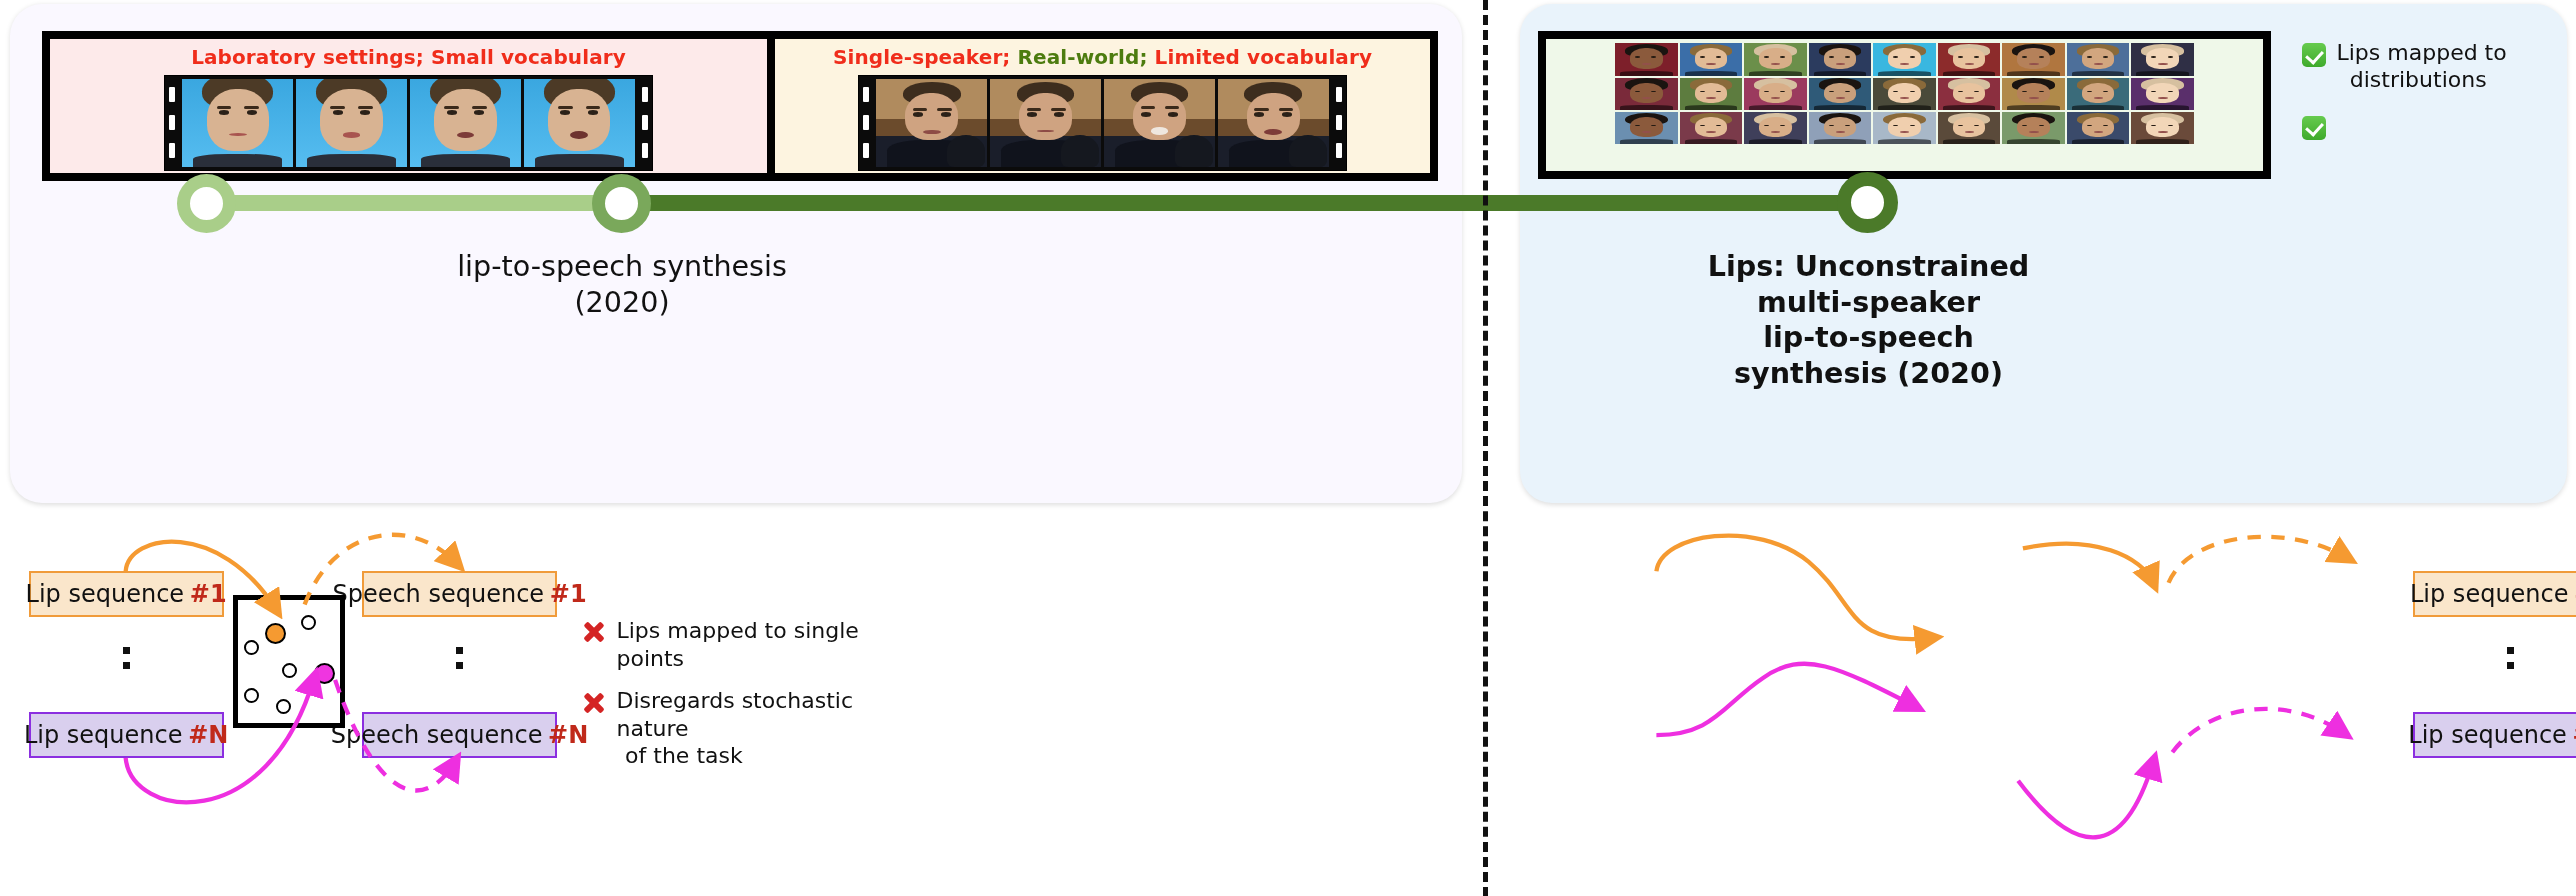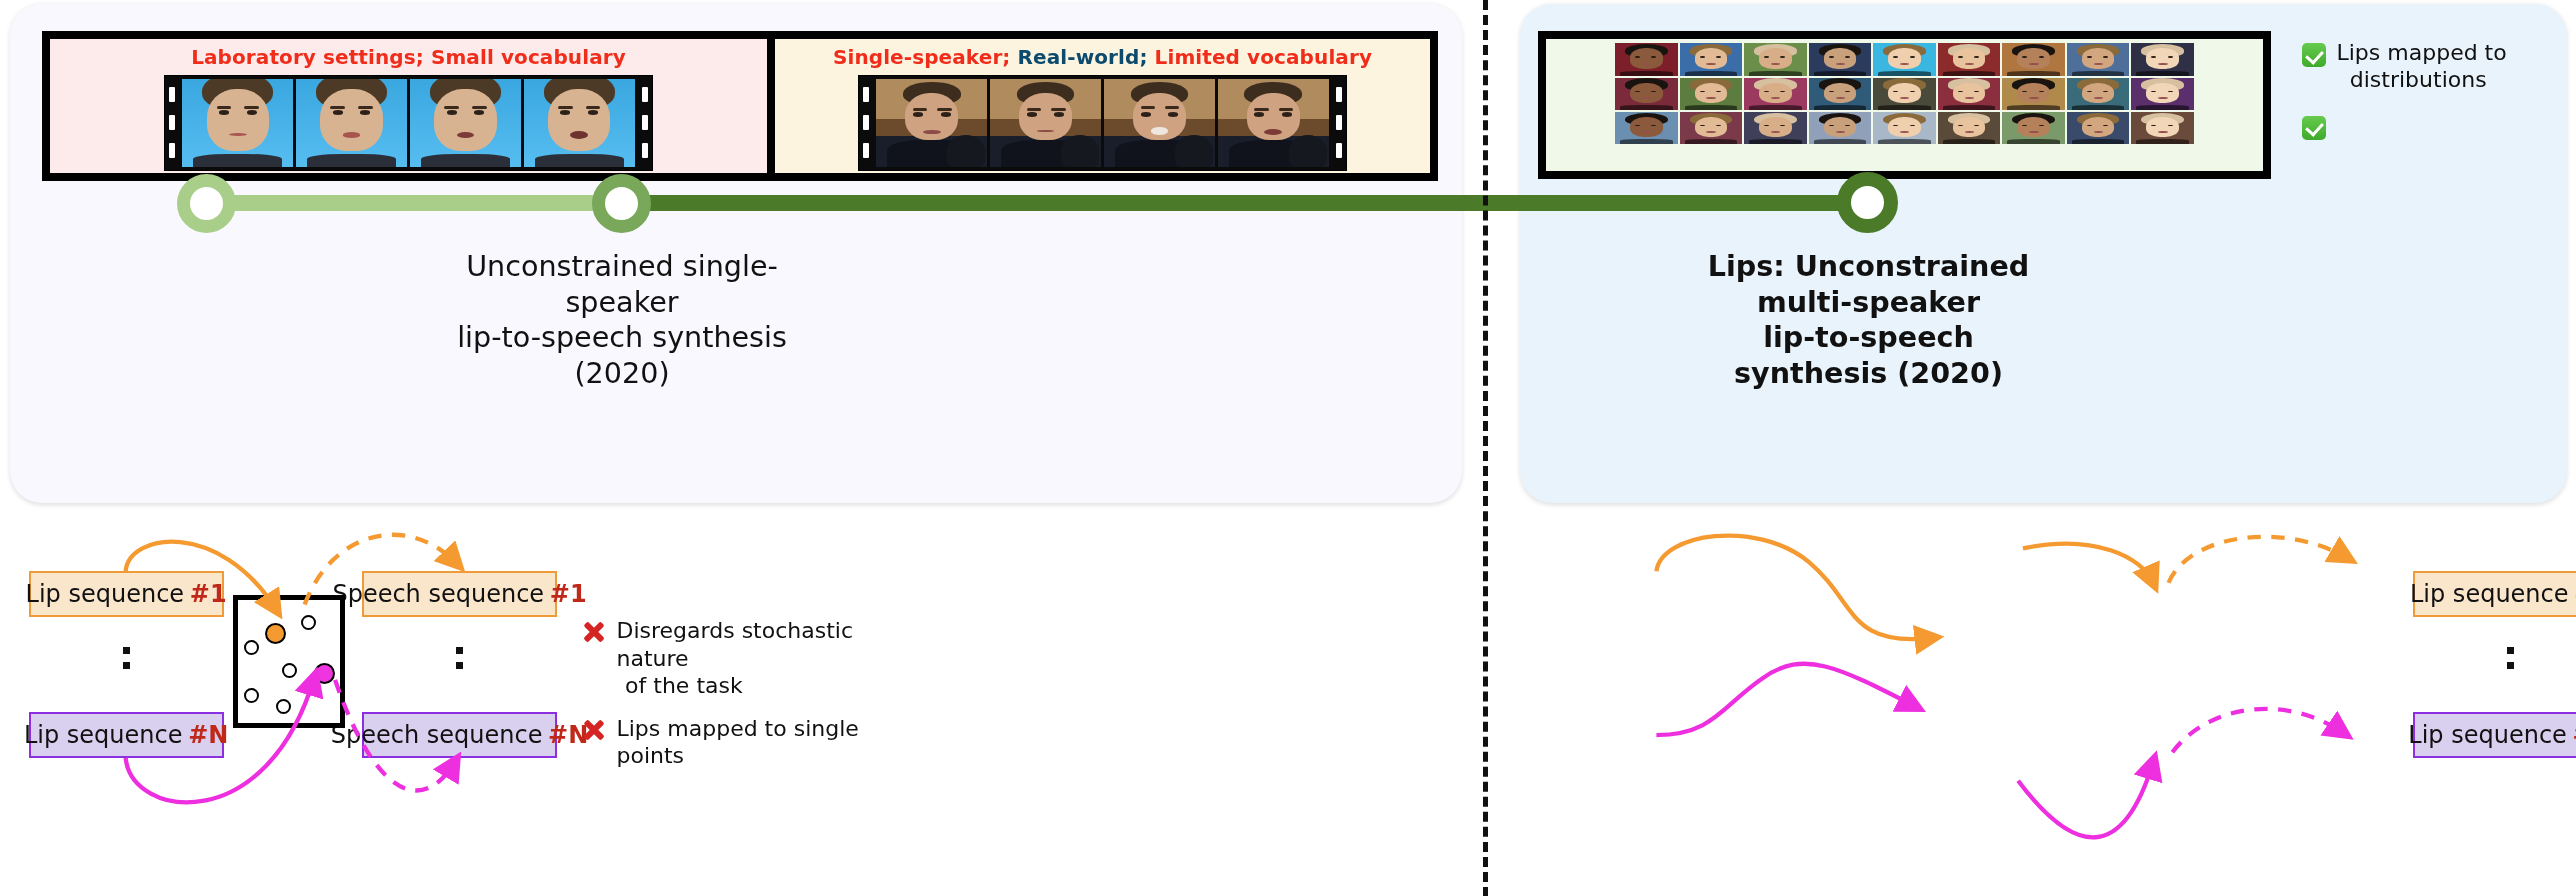--- a/index.html
+++ b/index.html
@@ -34,21 +34,21 @@
 
   .card-title {
     margin-top: 6.7px;
     font-size: 20px;
     font-weight: 700;
     letter-spacing: 0.1px;
     white-space: nowrap;
     font-family: "DejaVu Sans", sans-serif;
   }
   .c-red   { color: #f02d1b; }
-  .c-green { color: #0c4a6e; }
+  .c-green { color: #4d7c0f; }
   .c-dgreen{ color: #336b1f; }
 
   
   .film {
     margin-top: 5.7px;
     background: #0b0b0b;
     display: flex;
     align-items: stretch;
     padding: 2.9px 0;
     border: 1.9px solid #000;
@@ -572,21 +572,20 @@
     </div>
   </div>
 
   <div id="timeline-line-1"></div>
   <div id="timeline-line-2"></div>
   <div class="tl-node" id="tl-node-1"></div>
   <div class="tl-node" id="tl-node-2"></div>
   <div class="tl-node" id="tl-node-3"></div>
 
   <div class="tl-cap" id="tl-cap-2">
-    <div>Unconstrained single-speaker</div>
     <div>lip-to-speech synthesis (2020)</div>
   </div>
   <div class="tl-cap" id="tl-cap-3">
     <div>Lips: Unconstrained multi-speaker</div>
     <div>lip-to-speech synthesis (2020)</div>
   </div>
 
   <div id="divider"></div>
 
   <div class="seqbox box-orange" id="lip1">
@@ -623,28 +622,28 @@
     <span class="pt pt-hollow" style="left:38px;top:99px"></span>
     <span class="pt pt-hollow" style="left:84px;top:91px;opacity:0"></span>
     <span class="pt pt-orange" style="left:27px;top:23px"></span>
     <span class="pt pt-magenta" style="left:76px;top:63px"></span>
   </div>
 
   <div id="xlist">
     <div class="x-row">
       <span class="x-mark"></span>
       <span class="x-text">
-        <span>Disregards stochastic nature</span>
-        <span class="ind">of the task</span>
+        <span>Lips mapped to single points</span>
       </span>
     </div>
     <div class="x-row">
       <span class="x-mark"></span>
       <span class="x-text">
-        <span>Lips mapped to single points</span>
+        <span>Disregards stochastic nature</span>
+        <span class="ind">of the task</span>
       </span>
     </div>
   </div>
 
   <div style="position:absolute;left:1520px;top:0;width:1056px;height:897px">
     <div class="seqbox box-orange" id="rlip1">
       <span>Lip sequence</span>
       <span class="hash">#1</span>
     </div>
     <div class="seqbox box-purple" id="rlipN">

